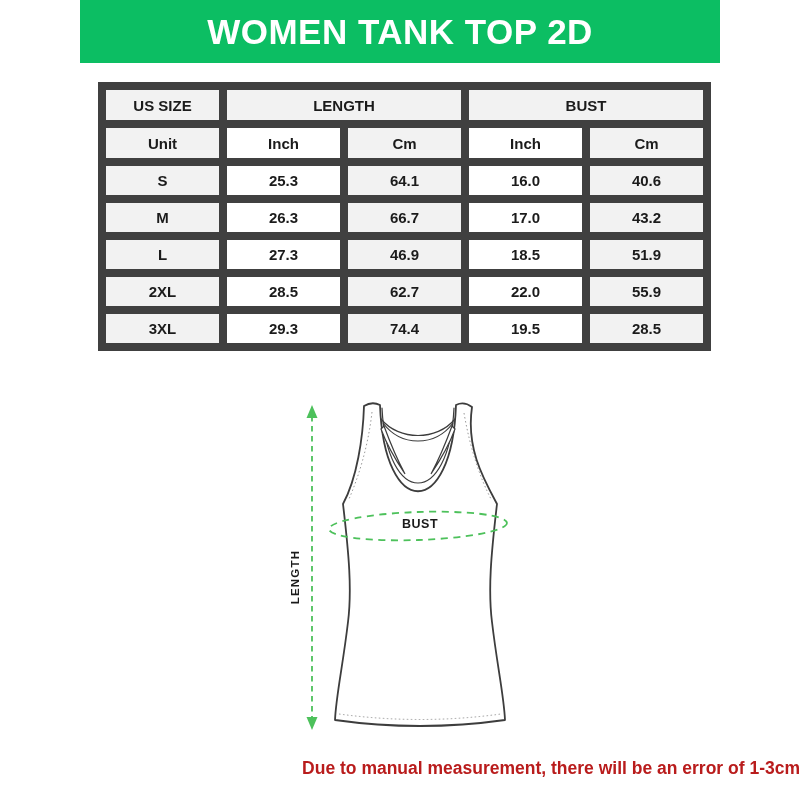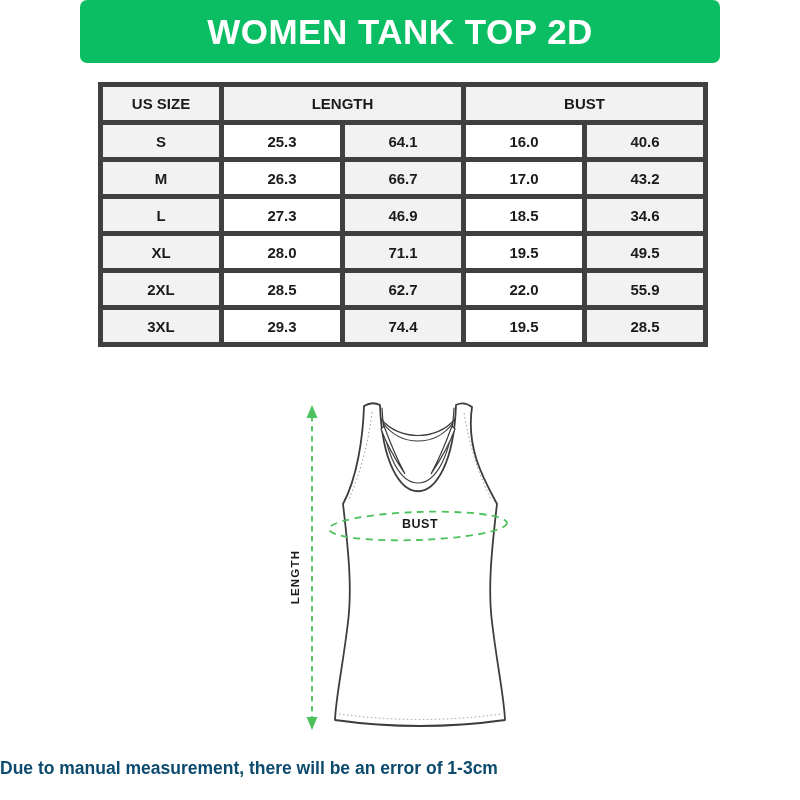--- a/index.html
+++ b/index.html
@@ -3,50 +3,50 @@
 <meta charset="utf-8">
 <style>
   * { margin: 0; padding: 0; box-sizing: border-box; }
   html, body { width: 800px; height: 800px; background: #ffffff; overflow: hidden; }
   body { font-family: "Liberation Sans", sans-serif; position: relative; }
 
   
   .banner {
     position: absolute; top: 0; left: 80px; width: 640px; height: 63px;
     background: #0cbe63;
-    display: flex; align-items: center; justify-content: center; border-radius: 7px;
+    display: flex; align-items: center; justify-content: center;
   }
   .banner-title {
     color: #ffffff; font-size: 35px; font-weight: 800; letter-spacing: 0.5px;
   }
 
   
   .table-wrap { position: absolute; top: 82px; left: 98px; width: 605px; }
   table.size-chart {
     width: 100%; border-collapse: collapse; table-layout: fixed;
   }
   table.size-chart th, table.size-chart td {
-    border: 5px solid #404040;
+    border: 8px solid #404040;
     text-align: center; vertical-align: middle;
     color: #1b1b1b;
     background: #ffffff;
   }
   table.size-chart th { font-size: 15px; font-weight: 700; height: 38px; }
   table.size-chart td { font-size: 15px; font-weight: 600; height: 37px; }
   table.size-chart .shade { background: #f2f2f2; }
   table.size-chart td.size-col { font-weight: 700; }
 
   
   .diagram-svg { position: absolute; top: 390px; left: 280px; }
 
   
   .footnote {
     position: absolute; top: 758px; left: 0; width: 800px;
-    text-align: left;
-    color: #0c4a6e; font-size: 17.5px; font-weight: 700;
+    text-align: right;
+    color: #b91c1c; font-size: 17.5px; font-weight: 700;
   }
 </style>
 </head>
 <body>
 
 <div class="banner">
   <span class="banner-title">WOMEN TANK TOP 2D</span>
 </div>
 
 <div class="table-wrap">
@@ -57,20 +57,27 @@
         <col style="width:121px">
         <col style="width:121px">
         <col style="width:121px">
     </colgroup>
     <thead>
       <tr>
         <th class="shade">US SIZE</th>
         <th class="shade" colspan="2">LENGTH</th>
         <th class="shade" colspan="2">BUST</th>
       </tr>
+      <tr>
+        <th class="shade">Unit</th>
+        <th>Inch</th>
+        <th class="shade">Cm</th>
+        <th>Inch</th>
+        <th class="shade">Cm</th>
+      </tr>
     </thead>
     <tbody>
       <tr>
         <td class="shade size-col">S</td>
         <td>25.3</td>
         <td class="shade">64.1</td>
         <td>16.0</td>
         <td class="shade">40.6</td>
       </tr>
       <tr>
@@ -78,28 +85,21 @@
         <td>26.3</td>
         <td class="shade">66.7</td>
         <td>17.0</td>
         <td class="shade">43.2</td>
       </tr>
       <tr>
         <td class="shade size-col">L</td>
         <td>27.3</td>
         <td class="shade">46.9</td>
         <td>18.5</td>
-        <td class="shade">34.6</td>
-      </tr>
-      <tr>
-        <td class="shade size-col">XL</td>
-        <td>28.0</td>
-        <td class="shade">71.1</td>
-        <td>19.5</td>
-        <td class="shade">49.5</td>
+        <td class="shade">51.9</td>
       </tr>
       <tr>
         <td class="shade size-col">2XL</td>
         <td>28.5</td>
         <td class="shade">62.7</td>
         <td>22.0</td>
         <td class="shade">55.9</td>
       </tr>
       <tr>
         <td class="shade size-col">3XL</td>

